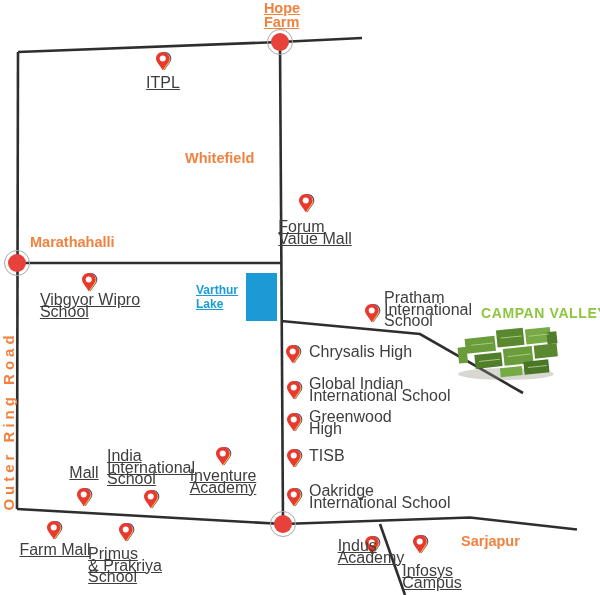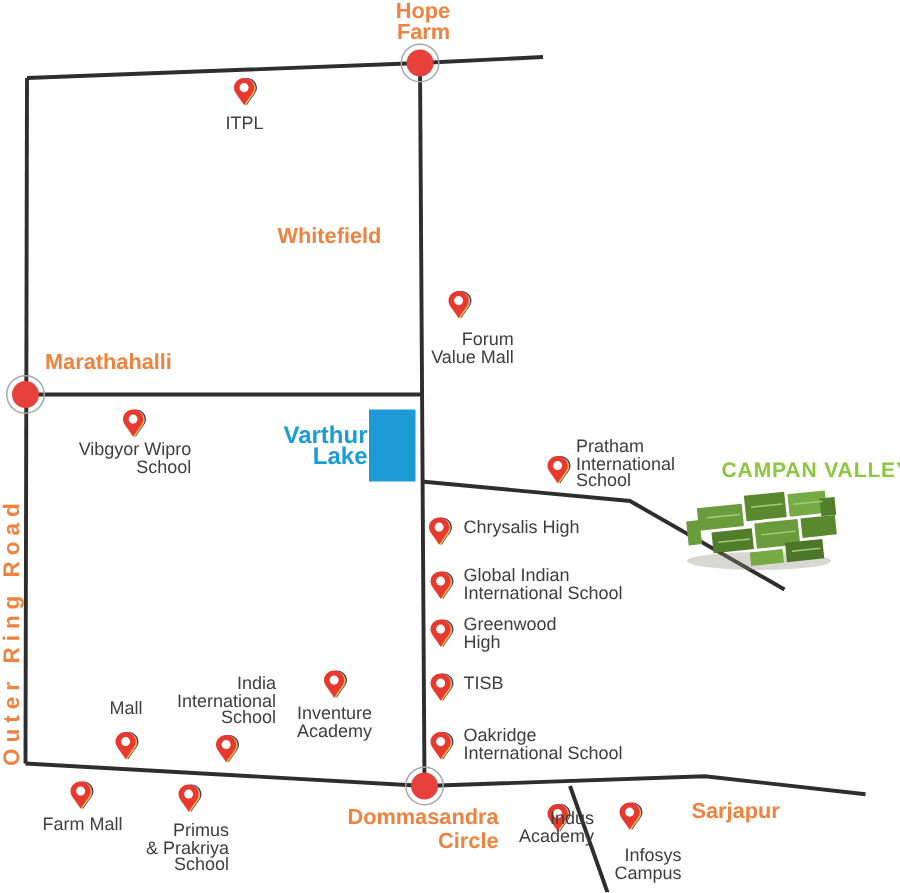--- a/index.html
+++ b/index.html
@@ -2,24 +2,24 @@
 <html><head>
 <meta charset="utf-8">
 <style>
   html,body{margin:0;padding:0;background:#fff;}
   .map{
     position:relative;width:600px;height:595px;background:#ffffff;
     font-family:"Liberation Sans",sans-serif;overflow:hidden;
   }
   .base{position:absolute;left:0;top:0;}
   .lbl{position:absolute;white-space:pre-line;}
-  .poi{font-size:12px;line-height:11.6px;color:#3E3E3E;}
+  .poi{font-size:16px;line-height:11.6px;color:#3E3E3E;}
   .area{font-size:14.5px;line-height:14.5px;color:#F0823F;font-weight:600;}
-  .ctr{transform:translateX(-50%);text-align:right;}
-  .lake-lbl{font-size:16px;line-height:13.5px;color:#1A9CD8;font-weight:600;}
+  .ctr{transform:translateX(-50%);text-align:left;text-decoration:underline;}
+  .lake-lbl{font-size:12px;line-height:13.5px;color:#1A9CD8;font-weight:600;}
   .brand{font-size:14px;line-height:14px;color:#8DC63F;font-weight:700;letter-spacing:.6px;white-space:nowrap;}
   .orr{font-size:15px;letter-spacing:4px;line-height:15px;white-space:nowrap;
        transform:translate(-50%,-50%) rotate(-90deg);}
   .pin{position:absolute;width:17px;height:21px;}
 </style>
 </head>
 <body>
 
 <div class="map">
 
@@ -160,22 +160,20 @@
 School</div>
   <div class="lbl poi ctr" style="left:371px;top:540px">Indus
 Academy</div>
   <div class="lbl poi ctr" style="left:432px;top:565px">Infosys
 Campus</div>
 
   <div class="lbl area ctr" style="left:282px;top:1px;line-height:14px">Hope
 Farm</div>
   <div class="lbl area" style="left:185px;top:151px">Whitefield</div>
   <div class="lbl area" style="left:30px;top:235px">Marathahalli</div>
-  <div class="lbl area ctr" style="left:282px;top:538px;line-height:15.5px">Dommasandra
-Circle</div>
   <div class="lbl area" style="left:461px;top:534px">Sarjapur</div>
   <div class="lbl area orr" style="left:8px;top:421px">Outer Ring Road</div>
 
   <div class="lbl lake-lbl ctr" style="left:217px;top:284px">Varthur
 Lake</div>
 
   <div class="lbl brand" style="left:481px;top:306px">CAMPAN VALLEY</div>
 
 </div>
 

